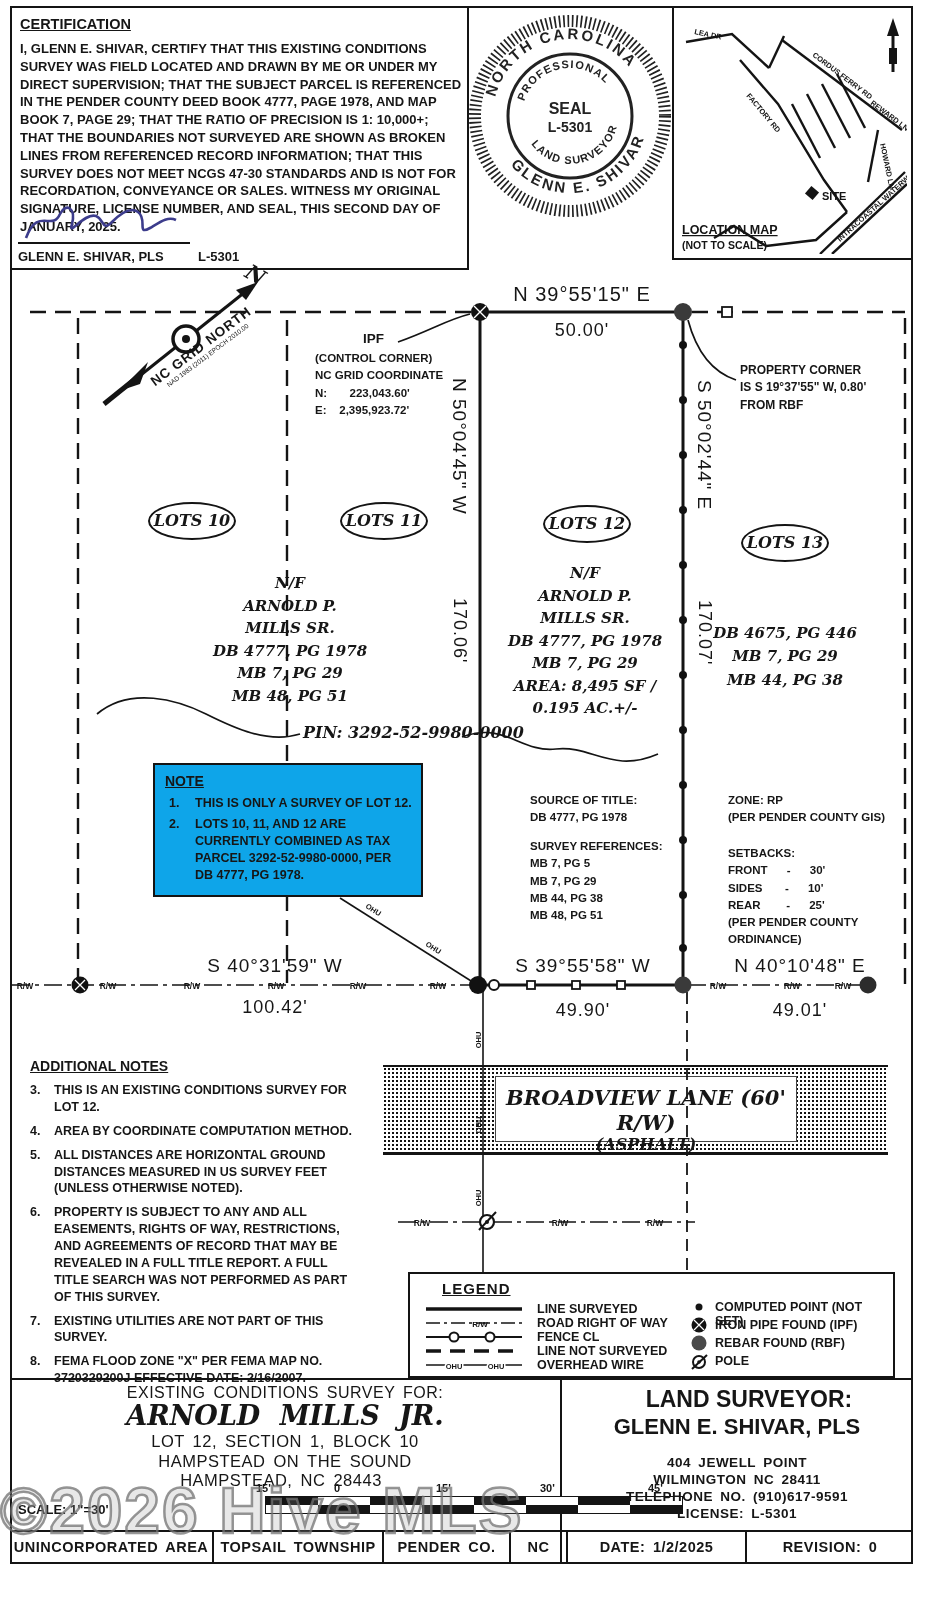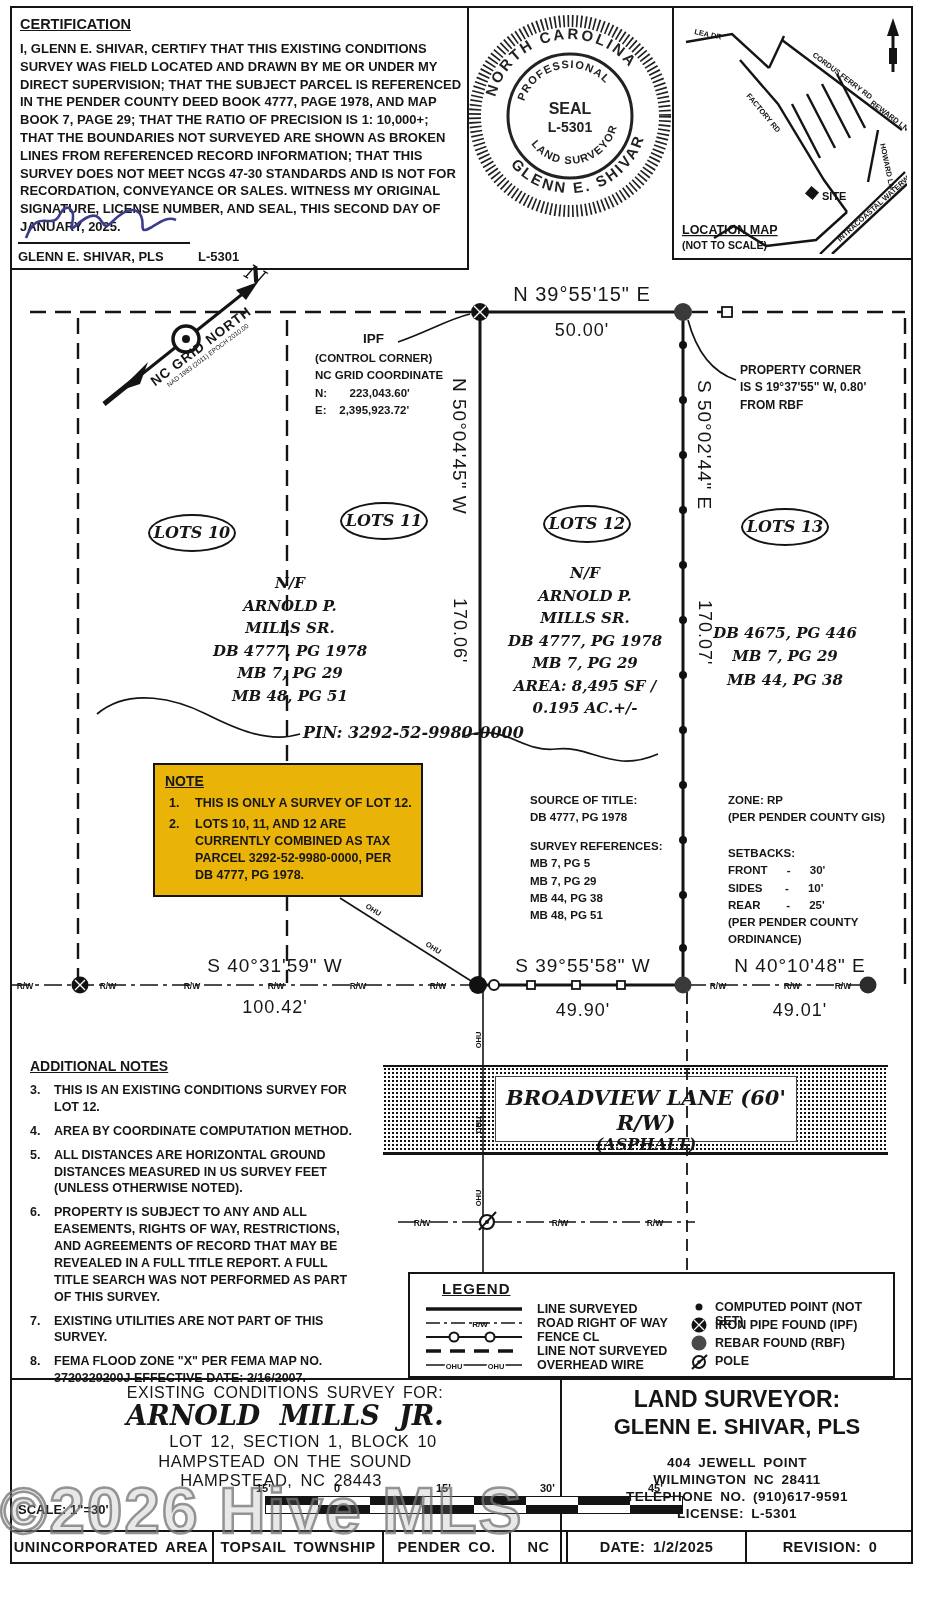--- a/index.html
+++ b/index.html
@@ -242,45 +242,45 @@
   <div class="abs vert bear" style="left:693px;top:380px;">S 50°02'44" E</div>
   <div class="abs vert dist" style="left:694px;top:600px;">170.07'</div>
 
   <div class="abs c bear" style="left:150px;top:955px;width:250px;">S 40°31'59" W</div>
   <div class="abs c dist" style="left:150px;top:997px;width:250px;">100.42'</div>
   <div class="abs c bear" style="left:483px;top:955px;width:200px;">S 39°55'58" W</div>
   <div class="abs c dist" style="left:483px;top:1000px;width:200px;">49.90'</div>
   <div class="abs c bear" style="left:690px;top:955px;width:220px;">N 40°10'48" E</div>
   <div class="abs c dist" style="left:690px;top:1000px;width:220px;">49.01'</div>
 
-  <div class="abs oval serifi c" style="left:148px;top:514px;">LOTS 10</div>
+  <div class="abs oval serifi c" style="left:148px;top:502px;">LOTS 10</div>
   <div class="abs oval serifi c" style="left:340px;top:502px;">LOTS 11</div>
   <div class="abs oval serifi c" style="left:543px;top:505px;">LOTS 12</div>
-  <div class="abs oval serifi c" style="left:741px;top:508px;text-align:center;">LOTS 13</div>
+  <div class="abs oval serifi c" style="left:741px;top:524px;text-align:center;">LOTS 13</div>
 
   <div class="abs c serifi preline" style="left:205px;top:572px;width:170px;font-size:15px;line-height:1.5;">N/F
 ARNOLD P.
 MILLS SR.
 DB 4777, PG 1978
 MB 7, PG 29
 MB 48, PG 51</div>
   <div class="abs c serifi preline" style="left:500px;top:562px;width:170px;font-size:15px;line-height:1.5;">N/F
 ARNOLD P.
 MILLS SR.
 DB 4777, PG 1978
 MB 7, PG 29
 AREA:  8,495 SF /
 0.195 AC.+/-</div>
   <div class="abs c serifi preline" style="left:700px;top:622px;width:170px;font-size:15px;line-height:1.55;">DB 4675, PG 446
 MB 7, PG 29
 MB 44, PG 38</div>
 
   <div class="abs serifi" style="left:303px;top:723px;font-size:16px;">PIN:  3292-52-9980-0000</div>
 
-  <div class="abs" style="left:153px;top:763px;width:266px;height:130px;background:#eab308;border:2.5px solid #141414;">
+  <div class="abs" style="left:153px;top:763px;width:266px;height:130px;background:#0ea5e9;border:2.5px solid #141414;">
     <div class="b u" style="margin:8px 0 6px 10px;font-size:14px;">NOTE</div>
     <div style="display:flex;margin:0 8px 4px 14px;">
       <div class="note-t" style="width:26px;">1.</div>
       <div class="note-t" style="flex:1;">THIS IS ONLY A SURVEY OF LOT 12.</div>
     </div>
     <div style="display:flex;margin:0 8px 0 14px;">
       <div class="note-t" style="width:26px;">2.</div>
       <div class="note-t preline" style="flex:1;">LOTS 10, 11, AND 12 ARE
 CURRENTLY COMBINED AS TAX
 PARCEL 3292-52-9980-0000, PER
@@ -371,36 +371,36 @@
     <div class="abs legrow" style="left:305px;top:44px;">IRON PIPE FOUND (IPF)</div>
     <div class="abs legrow" style="left:305px;top:62px;">REBAR FOUND (RBF)</div>
     <div class="abs legrow" style="left:305px;top:80px;">POLE</div>
   </div>
 
   <div class="abs" style="left:10px;top:1378px;width:903px;border-top:2.5px solid #141414;"></div>
   <div class="abs" style="left:560px;top:1378px;height:184px;border-left:2.5px solid #141414;"></div>
 
   <div class="abs c serifi" style="left:10px;top:1400px;width:550px;font-size:27px;word-spacing:10px;">ARNOLD MILLS JR.</div>
   <div class="abs c cad" style="left:10px;top:1384px;width:550px;font-size:16px;">EXISTING CONDITIONS SURVEY FOR:</div>
-  <div class="abs c cad" style="left:10px;top:1432px;width:550px;font-size:16.5px;padding-left:18px;">LOT 12, SECTION 1, BLOCK 10</div>
+  <div class="abs c cad" style="left:10px;top:1432px;width:550px;font-size:16.5px;">LOT 12, SECTION 1, BLOCK 10</div>
   <div class="abs c cad" style="left:10px;top:1452px;width:550px;font-size:16.5px;">HAMPSTEAD ON THE SOUND</div>
   <div class="abs c cad" style="left:10px;top:1471px;width:542px;font-size:16.5px;">HAMPSTEAD, NC  28443</div>
 
   <div class="abs" style="left:265px;top:1496px;width:416px;height:16px;border:1.5px solid #141414;">
     <div style="height:50%;background:repeating-linear-gradient(90deg,#141414 0 52px,#fff 52px 104px);"></div>
     <div style="height:50%;background:repeating-linear-gradient(90deg,#fff 0 52px,#141414 52px 104px);"></div>
   </div>
   <div class="abs b" style="left:256px;top:1482px;font-size:11px;">15'</div>
   <div class="abs b" style="left:334px;top:1482px;font-size:11px;">0</div>
   <div class="abs b" style="left:436px;top:1482px;font-size:11px;">15'</div>
   <div class="abs b" style="left:540px;top:1482px;font-size:11px;">30'</div>
   <div class="abs b" style="left:648px;top:1482px;font-size:11px;">45'</div>
   <div class="abs b" style="left:18px;top:1502px;font-size:13px;">SCALE: 1"=30'</div>
 
-  <div class="abs c b" style="left:562px;top:1386px;width:350px;font-size:23px;">LAND SURVEYOR:</div>
+  <div class="abs c b" style="left:562px;top:1386px;width:350px;font-size:23px;padding-left:12px;">LAND SURVEYOR:</div>
   <div class="abs c b" style="left:562px;top:1414px;width:350px;font-size:22px;">GLENN E. SHIVAR, PLS</div>
   <div class="abs c b cad" style="left:562px;top:1455px;width:350px;font-size:13.5px;">404 JEWELL POINT</div>
   <div class="abs c b cad" style="left:562px;top:1472px;width:350px;font-size:13.5px;">WILMINGTON NC 28411</div>
   <div class="abs c b cad" style="left:562px;top:1489px;width:350px;font-size:13.5px;">TELEPHONE NO. (910)617-9591</div>
   <div class="abs c b cad" style="left:562px;top:1506px;width:350px;font-size:13.5px;">LICENSE: L-5301</div>
 
   <div class="abs" style="left:10px;top:1530px;width:903px;height:30px;border-top:2.5px solid #141414;display:flex;">
     <div class="footcell cad" style="width:202px;border-left:none;">UNINCORPORATED AREA</div>
     <div class="footcell cad" style="width:168px;">TOPSAIL TOWNSHIP</div>
     <div class="footcell cad" style="width:125px;">PENDER CO.</div>

